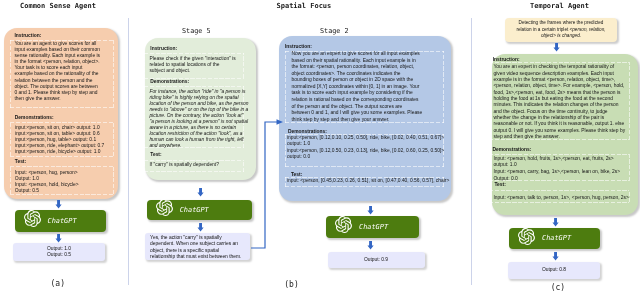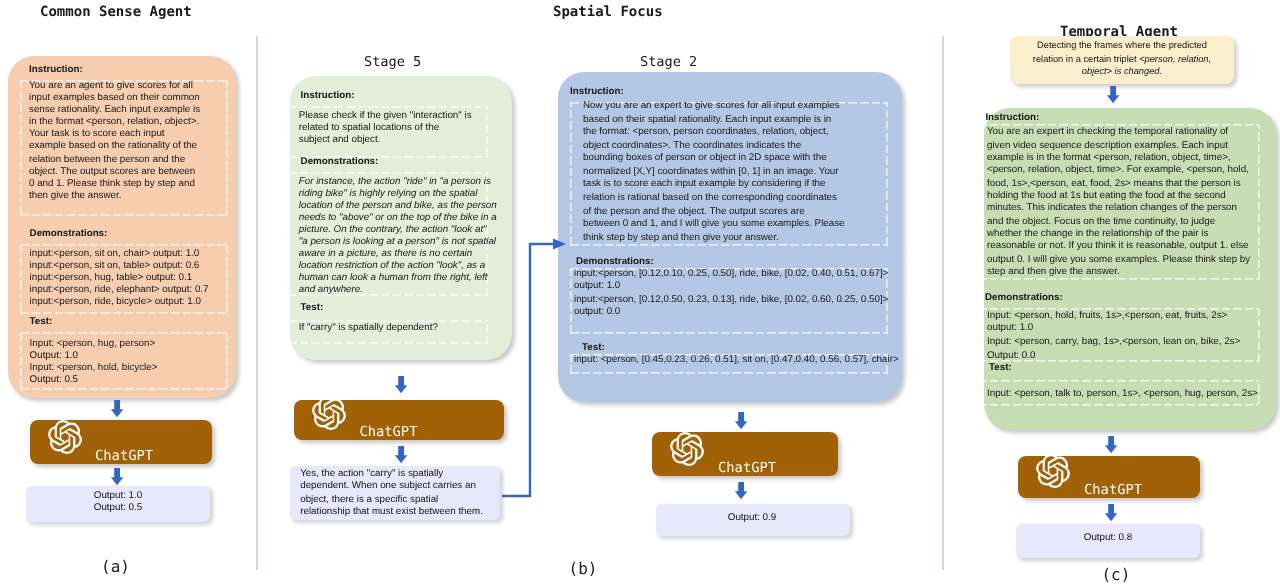--- a/index.html
+++ b/index.html
@@ -24,22 +24,22 @@
       repeating-linear-gradient(90deg, rgba(255,255,255,0.72) 0 4.3px, rgba(255,255,255,0) 4.3px 5.8px),
       repeating-linear-gradient(90deg, rgba(255,255,255,0.72) 0 4.3px, rgba(255,255,255,0) 4.3px 5.8px),
       repeating-linear-gradient(0deg, rgba(255,255,255,0.72) 0 4.3px, rgba(255,255,255,0) 4.3px 5.8px),
       repeating-linear-gradient(0deg, rgba(255,255,255,0.72) 0 4.3px, rgba(255,255,255,0) 4.3px 5.8px);
     background-size:100% 0.8px, 100% 0.8px, 0.8px 100%, 0.8px 100%;
     background-position:0 0, 0 100%, 0 0, 100% 0;
     background-repeat:no-repeat;}
   .body-text{position:absolute;font-size:4.9px;color:#161616;line-height:6.1px;white-space:nowrap;
     font-family:"Liberation Sans",sans-serif;}
 
-  .gptbox{position:absolute;background:#a16207;border-radius:4px;
-    box-shadow:1.5px 1.5px 2px rgba(0,0,0,0.22);display:flex;align-items:flex-end;}
+  .gptbox{position:absolute;background:#4d7c0f;border-radius:4px;
+    box-shadow:1.5px 1.5px 2px rgba(0,0,0,0.22);display:flex;align-items:center;font-style:italic;}
   .gptlabel{font-family:"DejaVu Sans Mono",monospace;color:#fff;font-size:6.9px;white-space:nowrap;}
   .outbox{position:absolute;background:#e7e8fc;border-radius:3px;
     box-shadow:1.2px 1.2px 2px rgba(0,0,0,0.18);
     display:flex;flex-direction:column;align-items:center;justify-content:center;}
   .outtext{font-family:"Liberation Sans",sans-serif;font-size:4.9px;color:#111;line-height:6.1px;white-space:nowrap;}
   .arrow{position:absolute;}
   .arrow svg{display:block;}
   .notebox{position:absolute;background:#fbeecd;border-radius:4px;
     box-shadow:1.5px 1.5px 2px rgba(0,0,0,0.2);
     display:flex;align-items:center;justify-content:center;text-align:center;}
@@ -50,21 +50,21 @@
 <body>
 
 <svg width="0" height="0" style="position:absolute" aria-hidden="true">
     <defs>
       <path id="oai-path" fill="#ffffff" d="M22.2819 9.8211a5.9847 5.9847 0 0 0-.5157-4.9108 6.0462 6.0462 0 0 0-6.5098-2.9A6.0651 6.0651 0 0 0 4.9807 4.1818a5.9847 5.9847 0 0 0-3.9977 2.9 6.0462 6.0462 0 0 0 .7427 7.0966 5.98 5.98 0 0 0 .511 4.9107 6.051 6.051 0 0 0 6.5146 2.9001A5.9847 5.9847 0 0 0 13.2599 24a6.0557 6.0557 0 0 0 5.7718-4.2058 5.9894 5.9894 0 0 0 3.9977-2.9001 6.0557 6.0557 0 0 0-.7475-7.0729zm-9.022 12.6081a4.4755 4.4755 0 0 1-2.8764-1.0408l.1419-.0804 4.7783-2.7582a.7948.7948 0 0 0 .3927-.6813v-6.7369l2.02 1.1686a.071.071 0 0 1 .038.052v5.5826a4.504 4.504 0 0 1-4.4945 4.4944zm-9.6607-4.1254a4.4708 4.4708 0 0 1-.5346-3.0137l.142.0852 4.783 2.7582a.7712.7712 0 0 0 .7806 0l5.8428-3.3685v2.3324a.0804.0804 0 0 1-.0332.0615L9.74 19.9502a4.4992 4.4992 0 0 1-6.1408-1.6464zM2.3408 7.8956a4.485 4.485 0 0 1 2.3655-1.9728V11.6a.7664.7664 0 0 0 .3879.6765l5.8144 3.3543-2.0201 1.1685a.0757.0757 0 0 1-.071 0l-4.8303-2.7865A4.504 4.504 0 0 1 2.3408 7.872zm16.5963 3.8558L13.1038 8.364 15.1192 7.2a.0757.0757 0 0 1 .071 0l4.8303 2.7913a4.4944 4.4944 0 0 1-.6765 8.1042v-5.6772a.79.79 0 0 0-.407-.667zm2.0107-3.0231l-.142-.0852-4.7735-2.7818a.7759.7759 0 0 0-.7854 0L9.409 9.2297V6.8974a.0662.0662 0 0 1 .0284-.0615l4.8303-2.7866a4.4992 4.4992 0 0 1 6.6802 4.66zM8.3065 12.863l-2.02-1.1638a.0804.0804 0 0 1-.038-.0567V6.0742a4.4992 4.4992 0 0 1 7.3757-3.4537l-.142.0805L8.704 5.459a.7948.7948 0 0 0-.3927.6813zm1.0976-2.3654l2.602-1.4998 2.6069 1.4998v2.9994l-2.5974 1.4997-2.6067-1.4997Z"></path>
     </defs>
   </svg>
 
 <div class="ptitle" style="left:20px;top:2px;">Common Sense Agent</div>
 <div class="ptitle" style="left:276.5px;top:2px;">Spatial Focus</div>
-<div class="ptitle" style="left:530px;top:12px;">Temporal Agent</div>
+<div class="ptitle" style="left:530px;top:2px;">Temporal Agent</div>
 
 <div class="vsep" style="left:128px;top:18px;height:267px;"></div>
 <div class="vsep" style="left:471px;top:18px;height:267px;"></div>
 
 <div class="promptbox pb-peach" style="left:4px;top:28px;width:114px;height:171px;"></div>
 
 <div class="sec-head" style="left:14.5px;top:32.5px;">Instruction:</div>
 <div class="dashbox" style="left:9.6px;top:39.5px;width:104px;height:68.5px;"></div>
 <div class="body-text" style="left:14.5px;top:41px;">
     <div>You are an agent to give scores for all</div>

